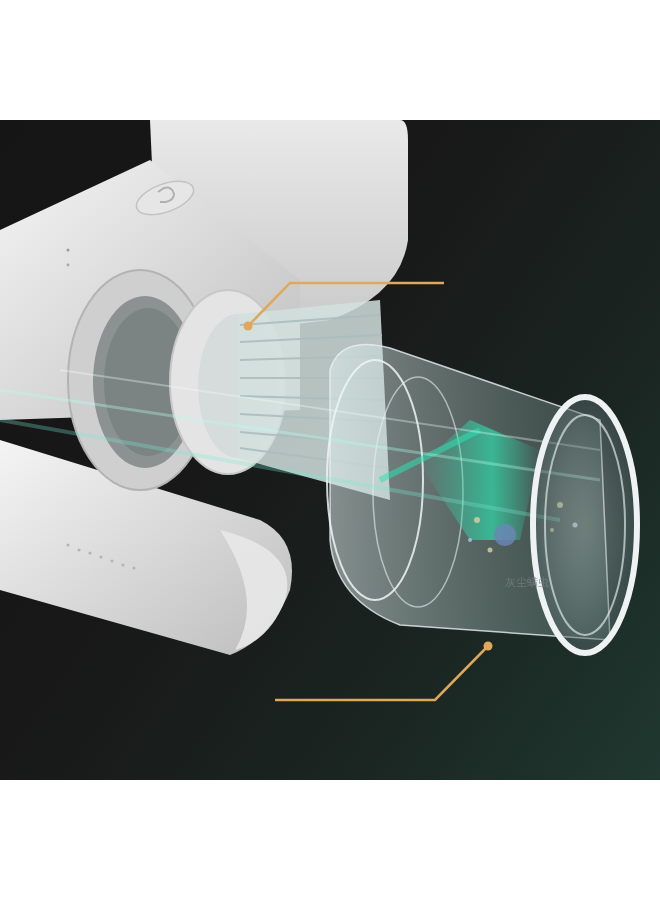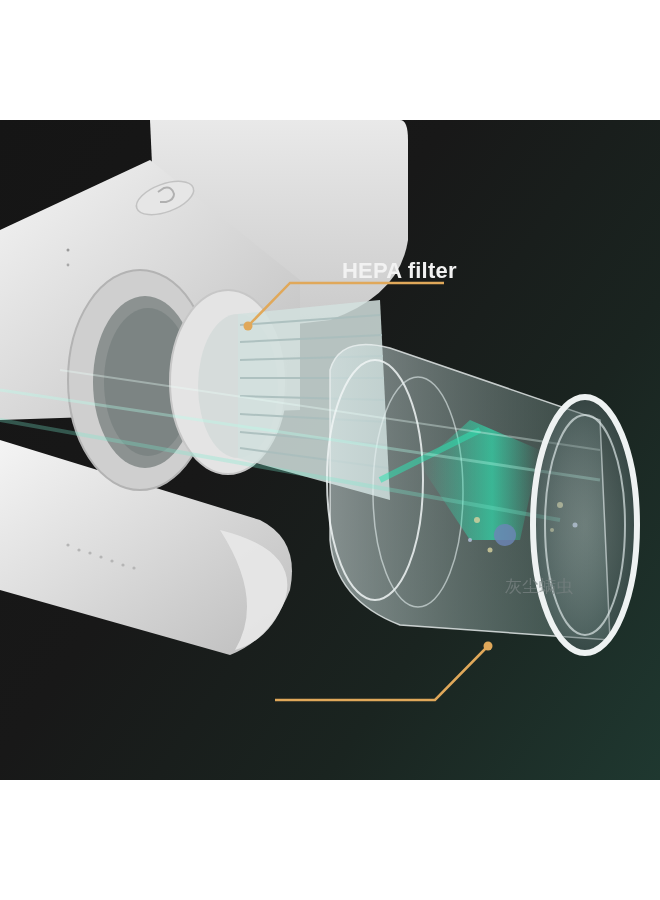--- a/index.html
+++ b/index.html
@@ -8,21 +8,21 @@
     position: absolute; left: 0; top: 120px; width: 660px; height: 660px; overflow: hidden;
     background: linear-gradient(125deg, #151515 0%, #181818 40%, #1a2420 70%, #1f3830 100%);
   }
   svg.scene { position: absolute; left: 0; top: 0; width: 660px; height: 660px; }
   .label {
     position: absolute; color: #f2f2f2; font-weight: 600; white-space: nowrap; letter-spacing: 0.2px;
   }
   .label-hepa { left: 342px; top: 138px; font-size: 22px; }
   .label-dust { left: 256px; top: 590px; font-size: 22px; }
   .tiny-cn {
-    position: absolute; left: 505px; top: 455px; font-size: 17px; color: rgba(120,130,130,0.75);
+    position: absolute; left: 505px; top: 455px; font-size: 11px; color: rgba(120,130,130,0.75);
     font-family: "DejaVu Sans", sans-serif;
   }
 </style>
 </head>
 <body>
 
 <div class="canvas">
   <svg class="scene" viewBox="0 0 660 660">
     <defs>
       <linearGradient id="bodyGrad" x1="0" y1="0" x2="1" y2="1">
@@ -122,15 +122,14 @@
     <g stroke="#e0a85a" stroke-width="2.5" fill="none">
       <polyline points="248,206 290,163 444,163"></polyline>
     </g>
     <circle cx="248" cy="206" r="4.5" fill="#e0a85a"></circle>
     <g stroke="#e0a85a" stroke-width="2.5" fill="none">
       <polyline points="488,526 435,580 275,580"></polyline>
     </g>
     <circle cx="488" cy="526" r="4.5" fill="#e0a85a"></circle>
   </svg>
 
-  <div class="label label-hepa">HEPA filter</div>
   <div class="tiny-cn">灰尘螨虫</div>
 </div>
 
 </body></html>

